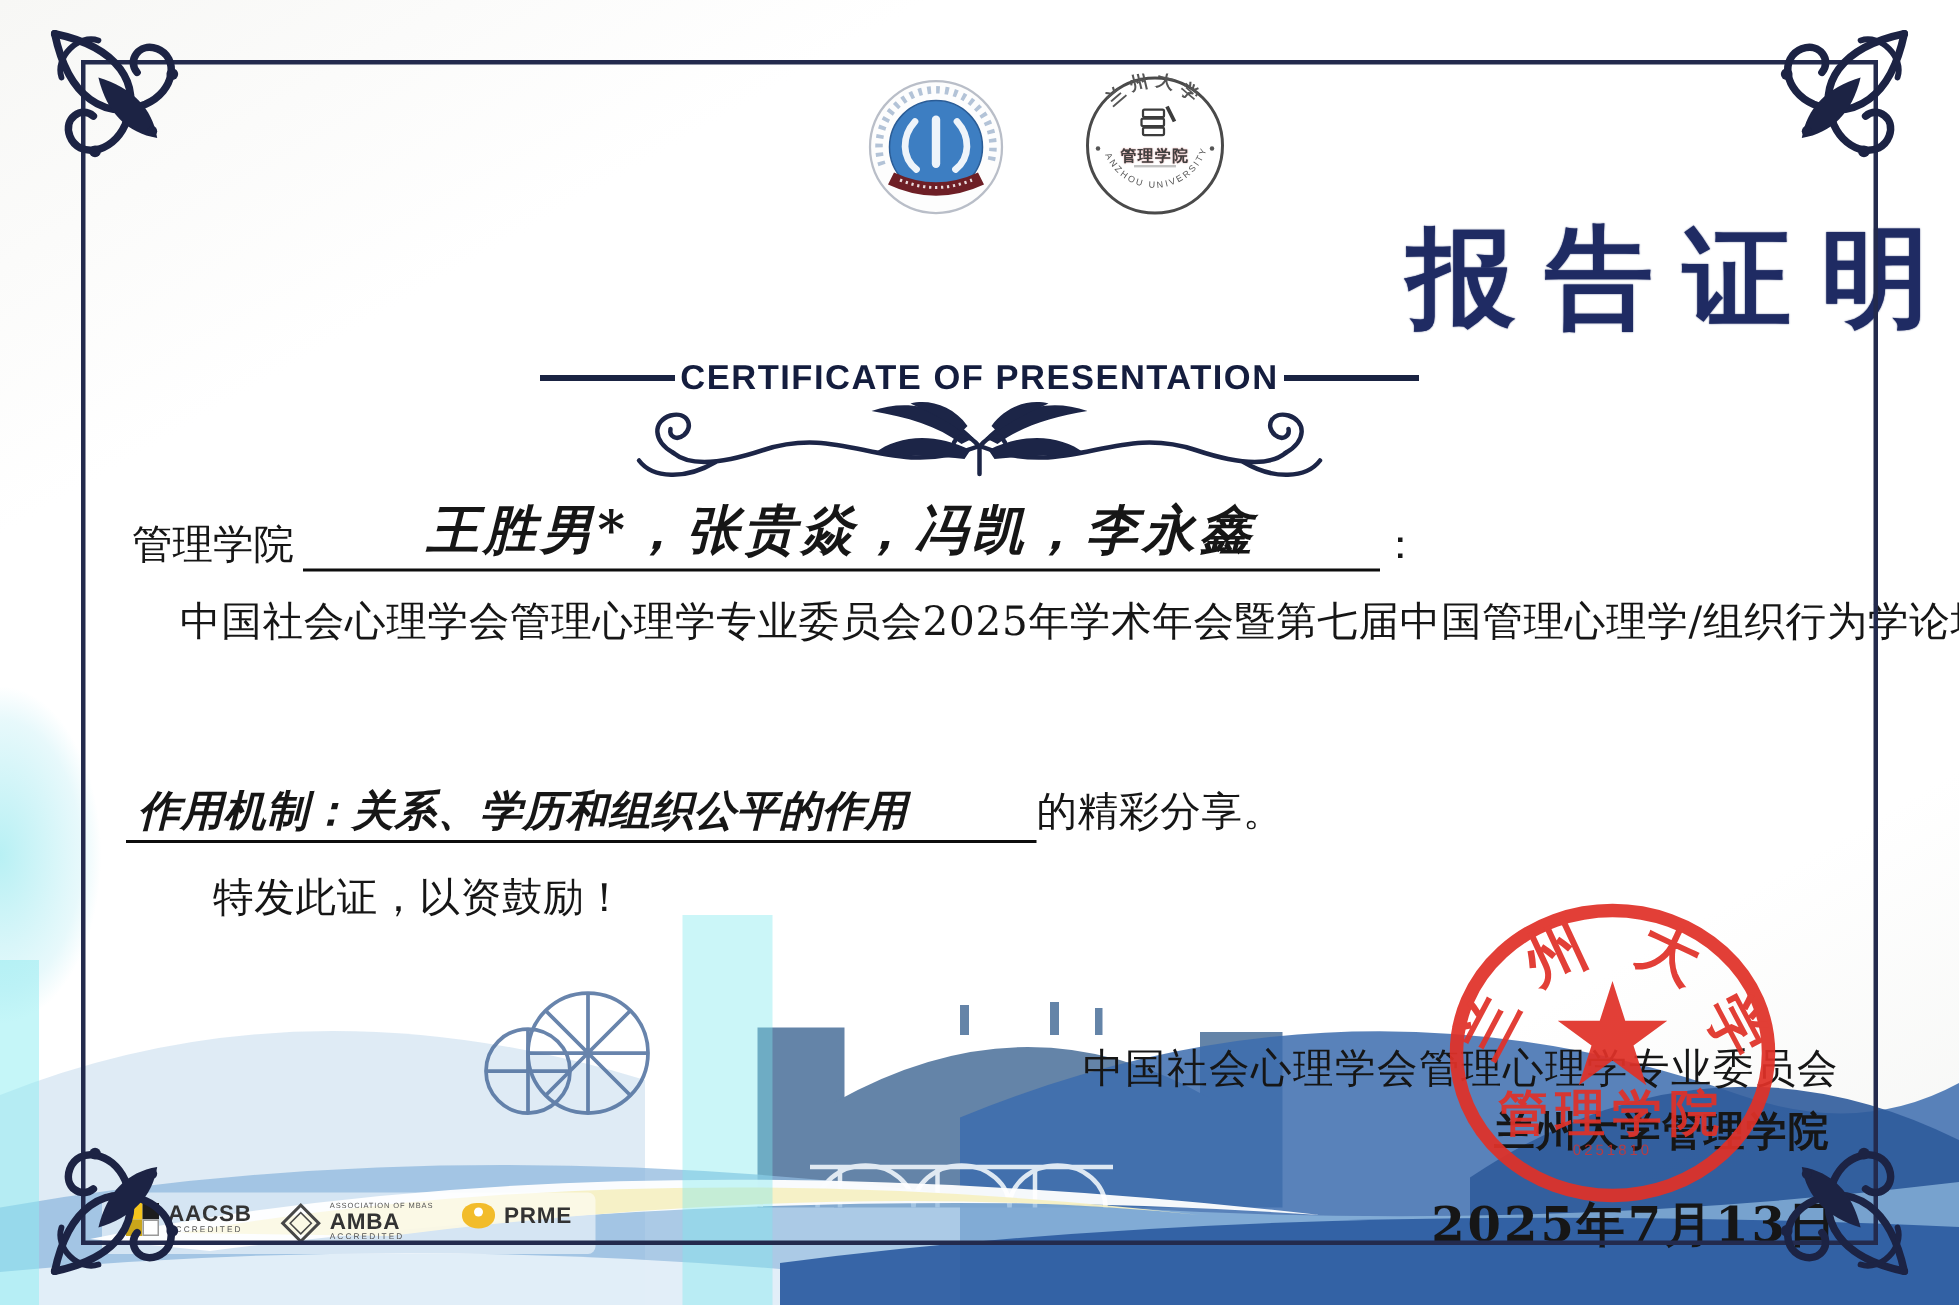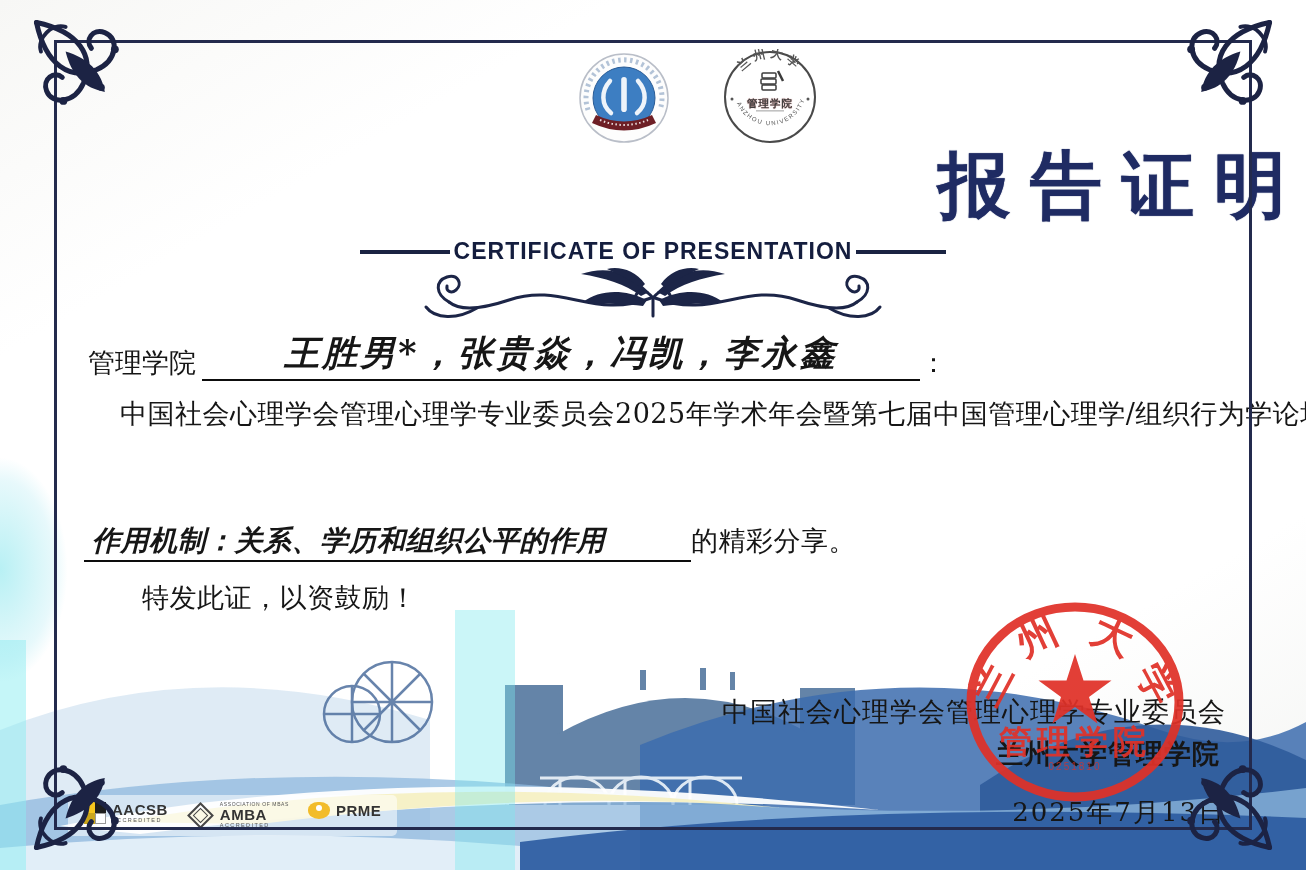--- a/index.html
+++ b/index.html
@@ -38,21 +38,21 @@
   .bodyline.l1{top:396px;padding-left:36px;}
   .bodyline.l2{top:459px;}
   .bodyline.l3{top:522px;}
   .bodyline.closing{top:580px;padding-left:58px;}
   .talk{font-weight:700;font-style:italic;font-size:28px;border-bottom:2.5px solid #0d0d0d;padding:0 8px 3px 8px;}
   .talk.part2{padding-right:86px;}
   
   .sig-block{position:absolute;right:80px;top:694px;text-align:right;z-index:3;}
   .sig-org1{font-size:27px;font-weight:400;letter-spacing:1px;margin-bottom:6px;}
   .sig-org2{font-size:27px;font-weight:600;letter-spacing:1px;margin-bottom:23px;padding-right:6px;}
-  .sig-date{font-size:26px;font-weight:400;letter-spacing:2px;padding-right:0px;}
+  .sig-date{font-size:32px;font-weight:700;letter-spacing:2px;padding-right:0px;}
   .seal{position:absolute;left:950px;top:596px;width:250px;height:212px;z-index:7;opacity:.93;pointer-events:none;}
   
   .accred{position:absolute;left:68px;bottom:34px;z-index:4;display:flex;align-items:flex-start;gap:19px;
           background:rgba(255,255,255,.55);border-radius:5px;padding:7px 16px;
           font-family:"Liberation Sans","DejaVu Sans",sans-serif;}
   .accred-item{display:flex;align-items:center;gap:6px;}
   .accred-text{display:flex;flex-direction:column;line-height:1.05;}
   .accred-name{font-size:15px;font-weight:800;color:#333;letter-spacing:.5px;}
   .accred-sub{font-size:5.5px;color:#555;letter-spacing:1.4px;}
   .accred-sup{font-size:5px;color:#555;letter-spacing:.6px;}

